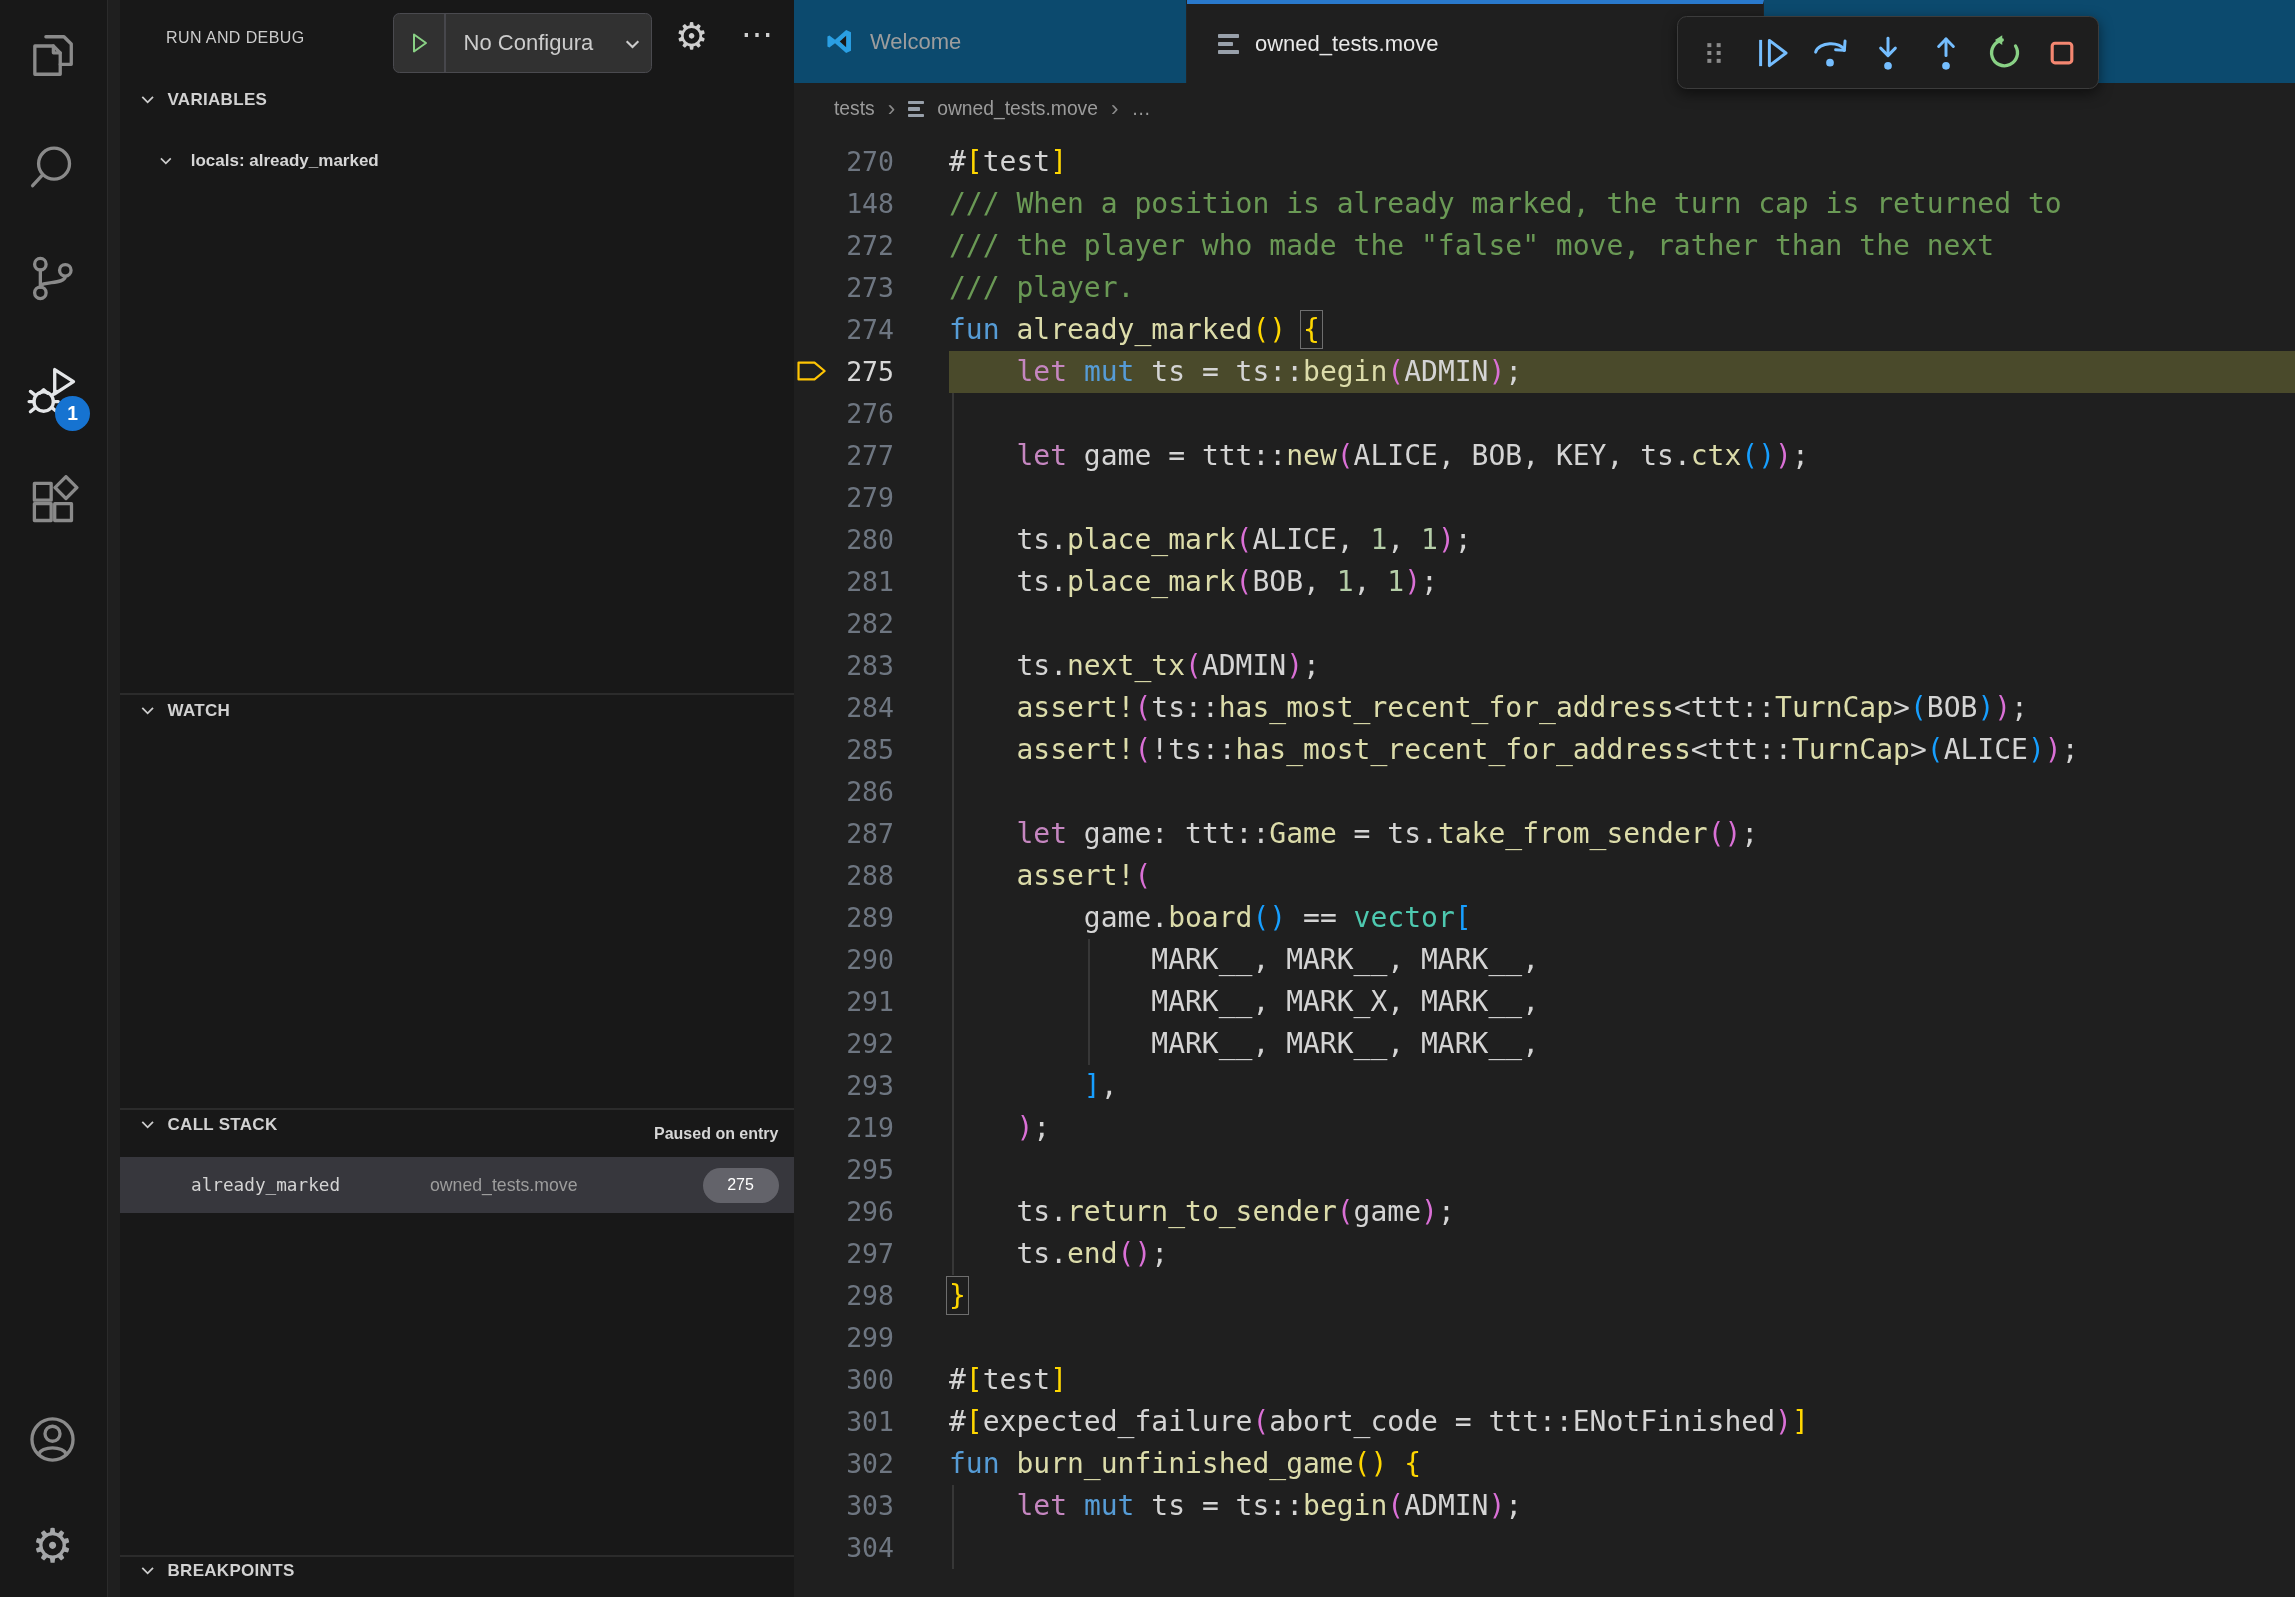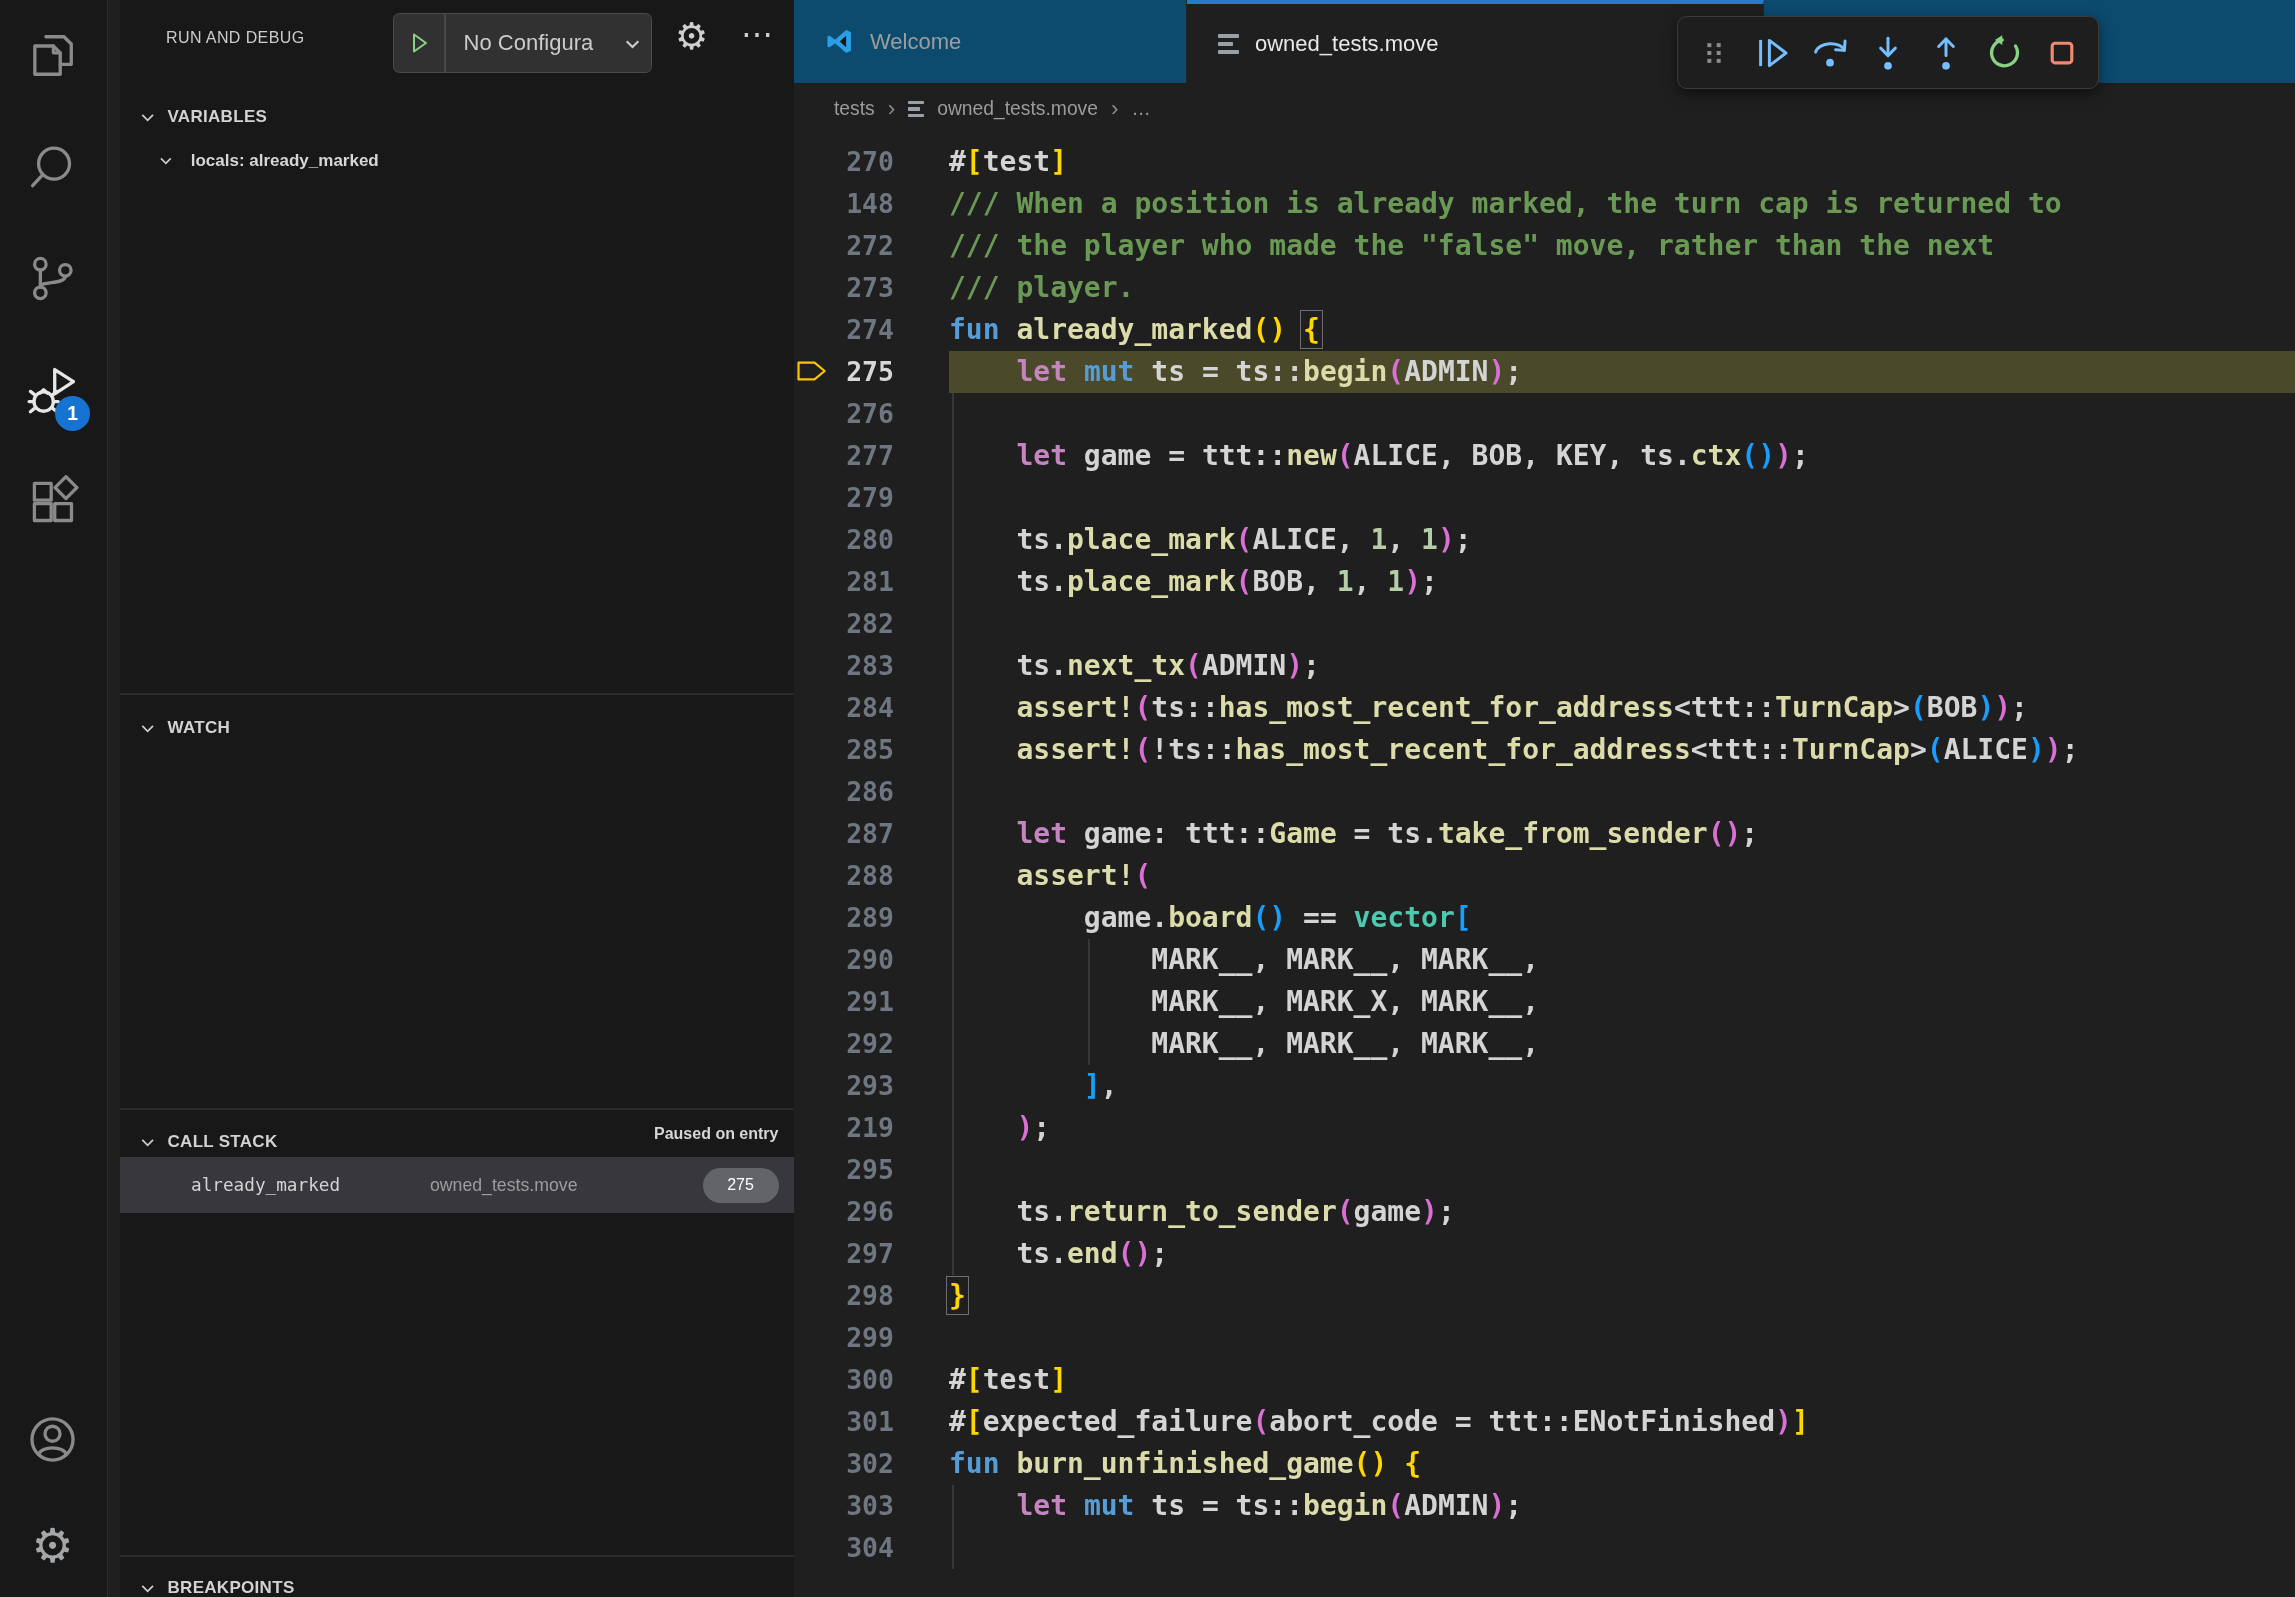--- a/index.html
+++ b/index.html
@@ -22,21 +22,21 @@
            border-right:1.6px solid #2b2b2b;}
   .sb-title{position:absolute;left:46px;top:29px;font-size:16px;letter-spacing:0.4px;color:#cccccc;}
   .cfg-btn{position:absolute;left:273px;top:13px;width:257px;height:58px;background:#313131;
            border:0.8px solid #4a4a4f;border-radius:6.4px;display:flex;align-items:center;overflow:hidden;}
   .cfg-play{width:50px;display:flex;justify-content:center;align-items:center;align-self:stretch;}
   .cfg-sep{width:1.6px;align-self:stretch;background:#47474c;}
   .cfg-label{flex:1;font-size:22px;color:#cccccc;padding-left:18px;white-space:nowrap;overflow:hidden;}
   .cfg-chev{padding:0 8px 0 1.6px;}
   .sb-gear{position:absolute;left:555px;top:17.7px;font-size:37px;color:#cfcfcf;line-height:1;}
   .sb-more{position:absolute;left:621px;top:17.7px;font-size:32px;color:#cfcfcf;line-height:1;}
-  .sb-head{position:absolute;left:17.7px;display:flex;align-items:flex-end;gap:10.5px;height:37px;}
+  .sb-head{position:absolute;left:17.7px;display:flex;align-items:flex-start;gap:10.5px;height:37px;}
   .sb-head .lbl{font-size:17px;font-weight:bold;color:#d2d2d2;letter-spacing:0.3px;}
   .sb-row-locals{position:absolute;left:37px;top:142px;display:flex;align-items:center;gap:16px;height:37px;}
   .sb-row-locals .lbl{font-size:17px;font-weight:bold;color:#d6d6d6;}
   .sb-divider{position:absolute;left:0;width:685px;height:1.6px;background:#2b2b2b;}
   .paused{position:absolute;right:26.5px;top:0;height:37px;display:flex;align-items:center;
           font-size:16px;font-weight:bold;color:#d6d6d6;}
   .stack-row{position:absolute;left:0;top:1157px;width:685px;height:56px;background:#37373d;}
   .stack-name{position:absolute;left:71px;top:0;height:56px;display:flex;align-items:center;
               font-family:"DejaVu Sans Mono",monospace;font-size:17.7px;color:#d4d4d4;}
   .stack-file{position:absolute;left:310px;top:0;height:56px;display:flex;align-items:center;
@@ -55,21 +55,21 @@
   .tab.activetab{width:577px;background:#1f1f1f;border-top:4.8px solid #2979cc;color:#e8e8e8;}
   .tab-close{margin-left:auto;font-size:29px;color:#c5c5c5;line-height:1;}
   .mv-bars{display:inline-block}
   .mv-bars i{display:block;background:#98a0aa;border-radius:0.8px;}
   #breadcrumb{position:absolute;left:0;top:83px;right:0;height:52px;display:flex;align-items:center;
               padding-left:40px;gap:13px;font-size:19.3px;color:#9b9b9b;background:#1f1f1f;}
   .bc-sep{font-size:22.5px;color:#8a8a8a;}
 
   #code-rows{position:absolute;left:0;top:135px;right:0;bottom:0;padding-top:5.6px;
              font-family:"DejaVu Sans Mono",monospace;font-size:28px;line-height:42px;}
-  .row{display:flex;height:42px;font-weight:bold;}
+  .row{display:flex;height:42px;}
   .gut{width:155px;box-sizing:border-box;padding-right:55px;text-align:right;color:#6e7681;
        font-size:26.5px;position:relative;flex:none;}
   .gut.active{color:#d7d7d7;}
   .code{flex:1;position:relative;white-space:pre;color:#d4d4d4;}
   .row.active .code{background:#4a4a2b;}
   .guide{position:absolute;top:0;bottom:0;width:1.6px;background:#373737;}
   .dbg-arrow{position:absolute;left:1.6px;top:8px;}
   .tk-p{color:#d4d4d4}.tk-c{color:#6a9955}.tk-kl{color:#c586c0}.tk-kb{color:#569cd6}
   .tk-f{color:#dcdcaa}.tk-t{color:#4ec9b0}.tk-n{color:#b5cea8}
   .tk-g{color:#ffd700}.tk-o{color:#da70d6}.tk-u{color:#179fff}

